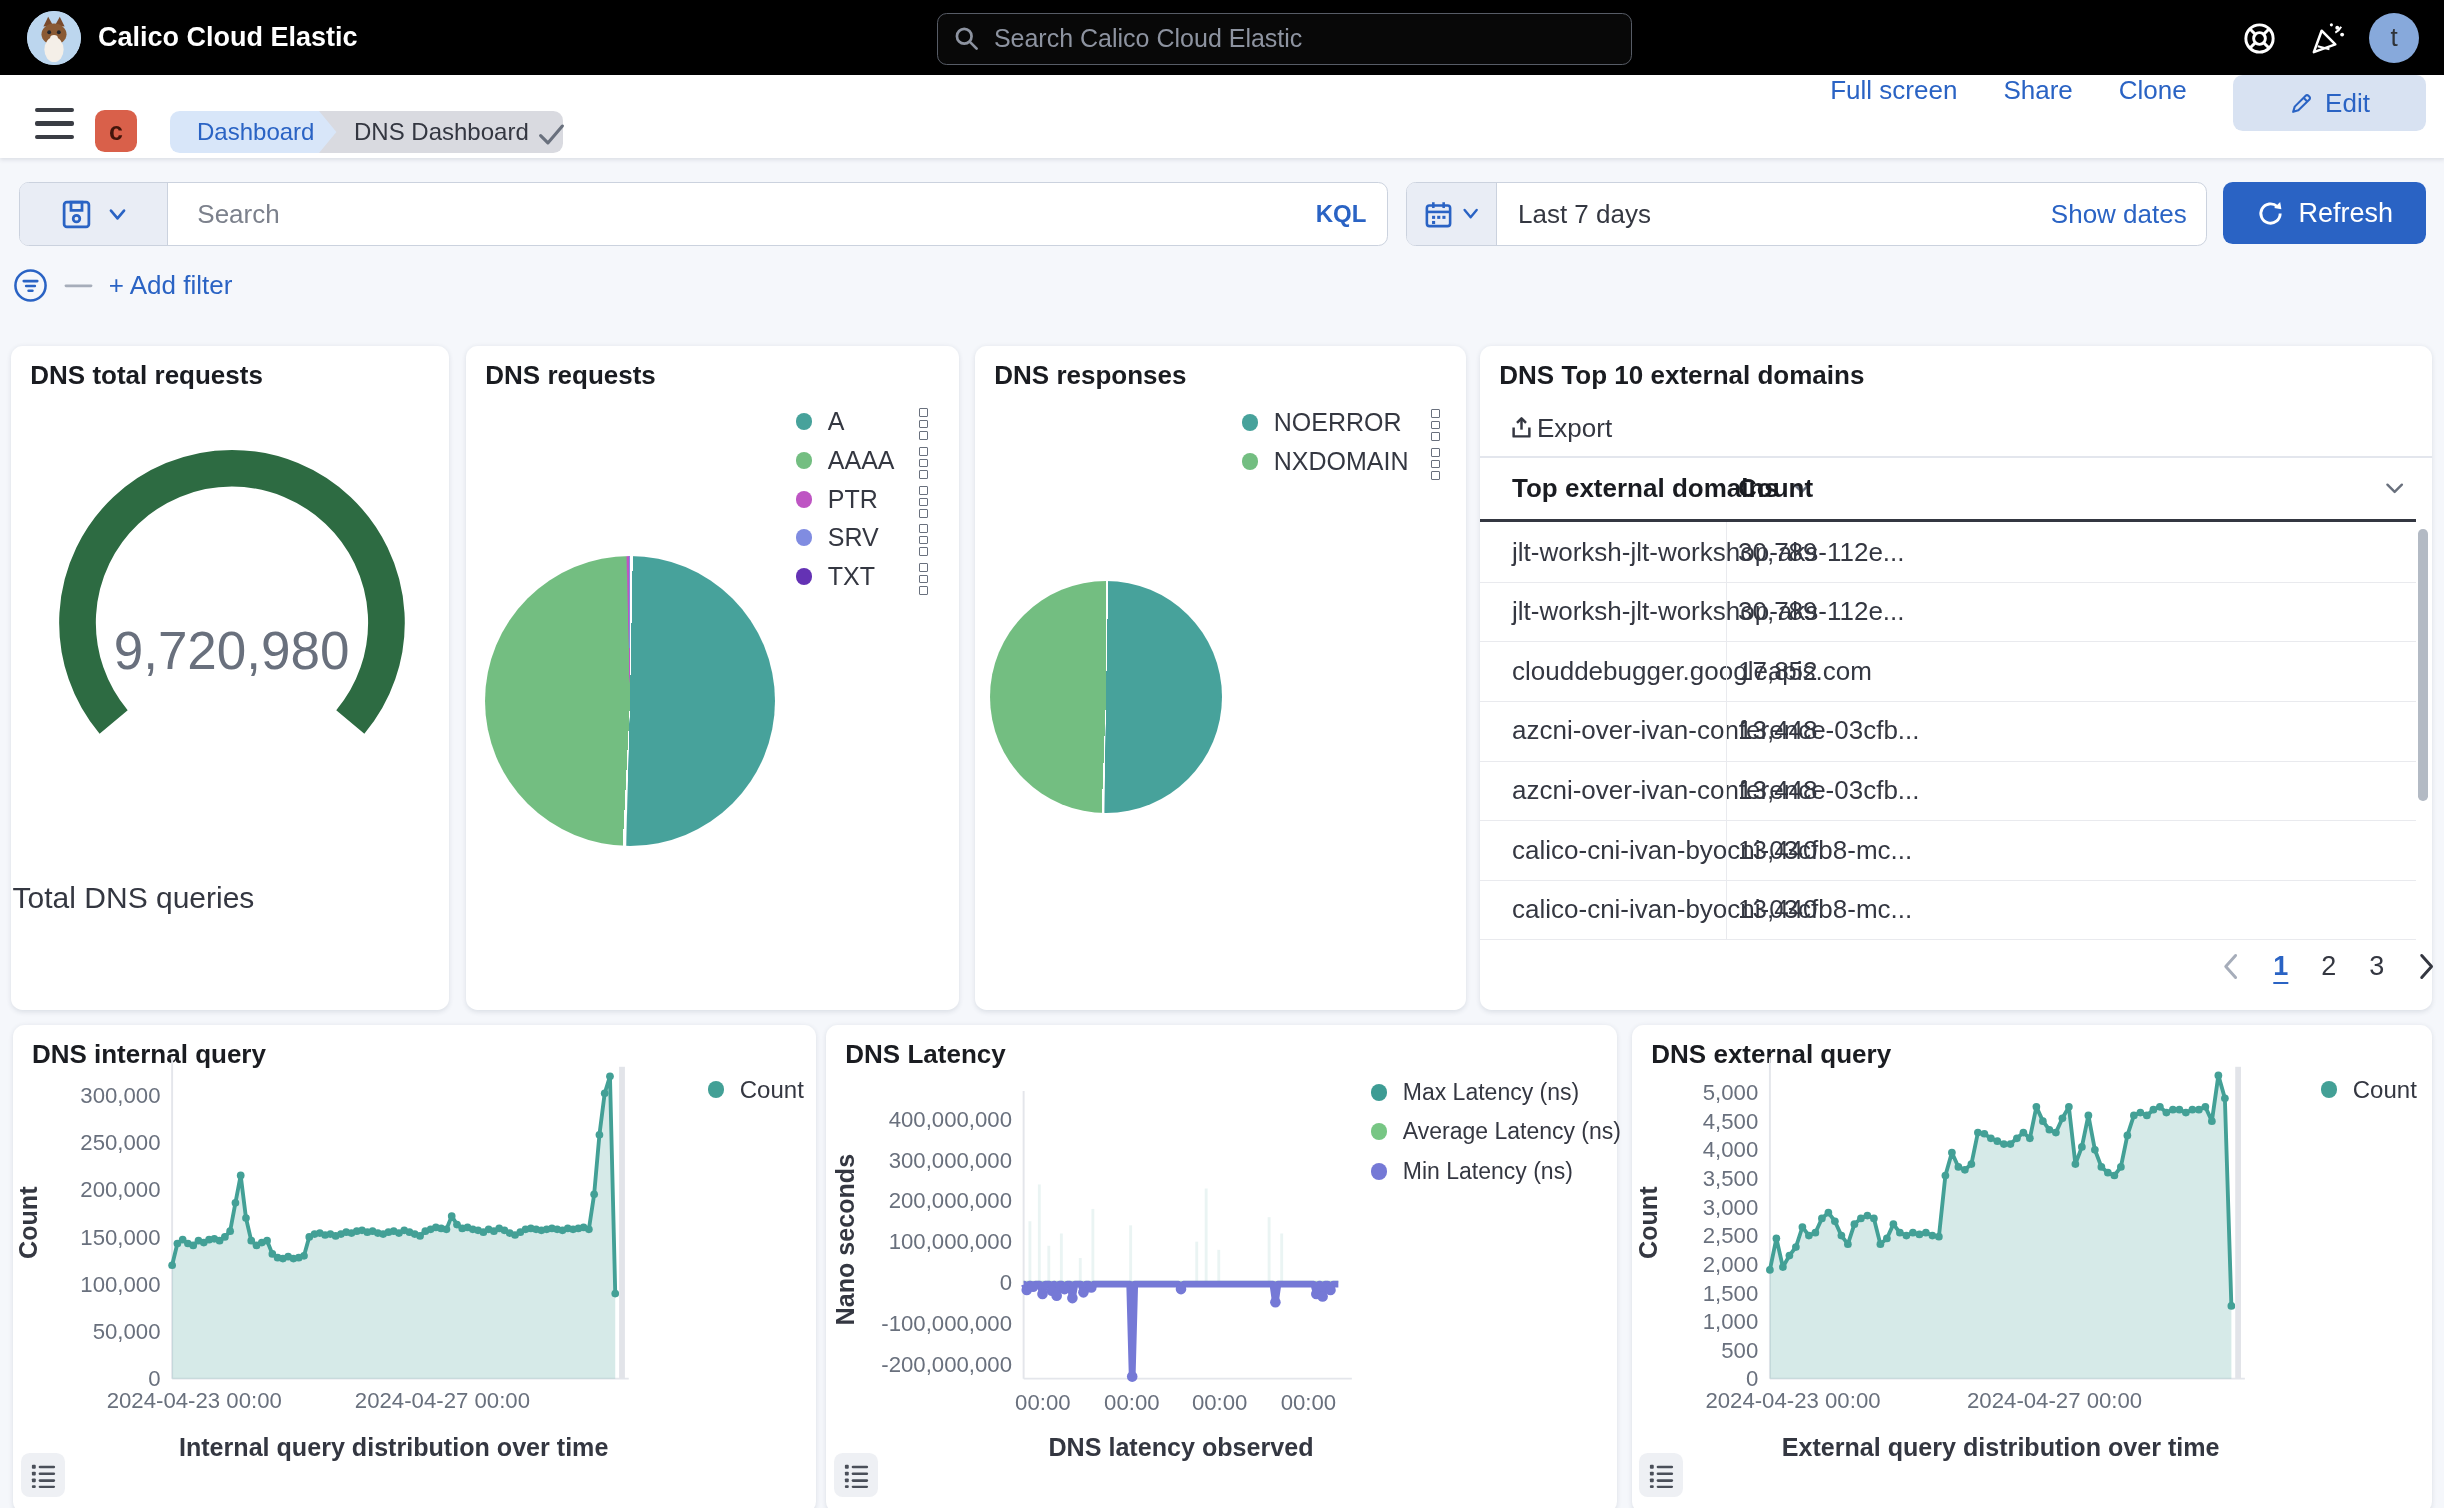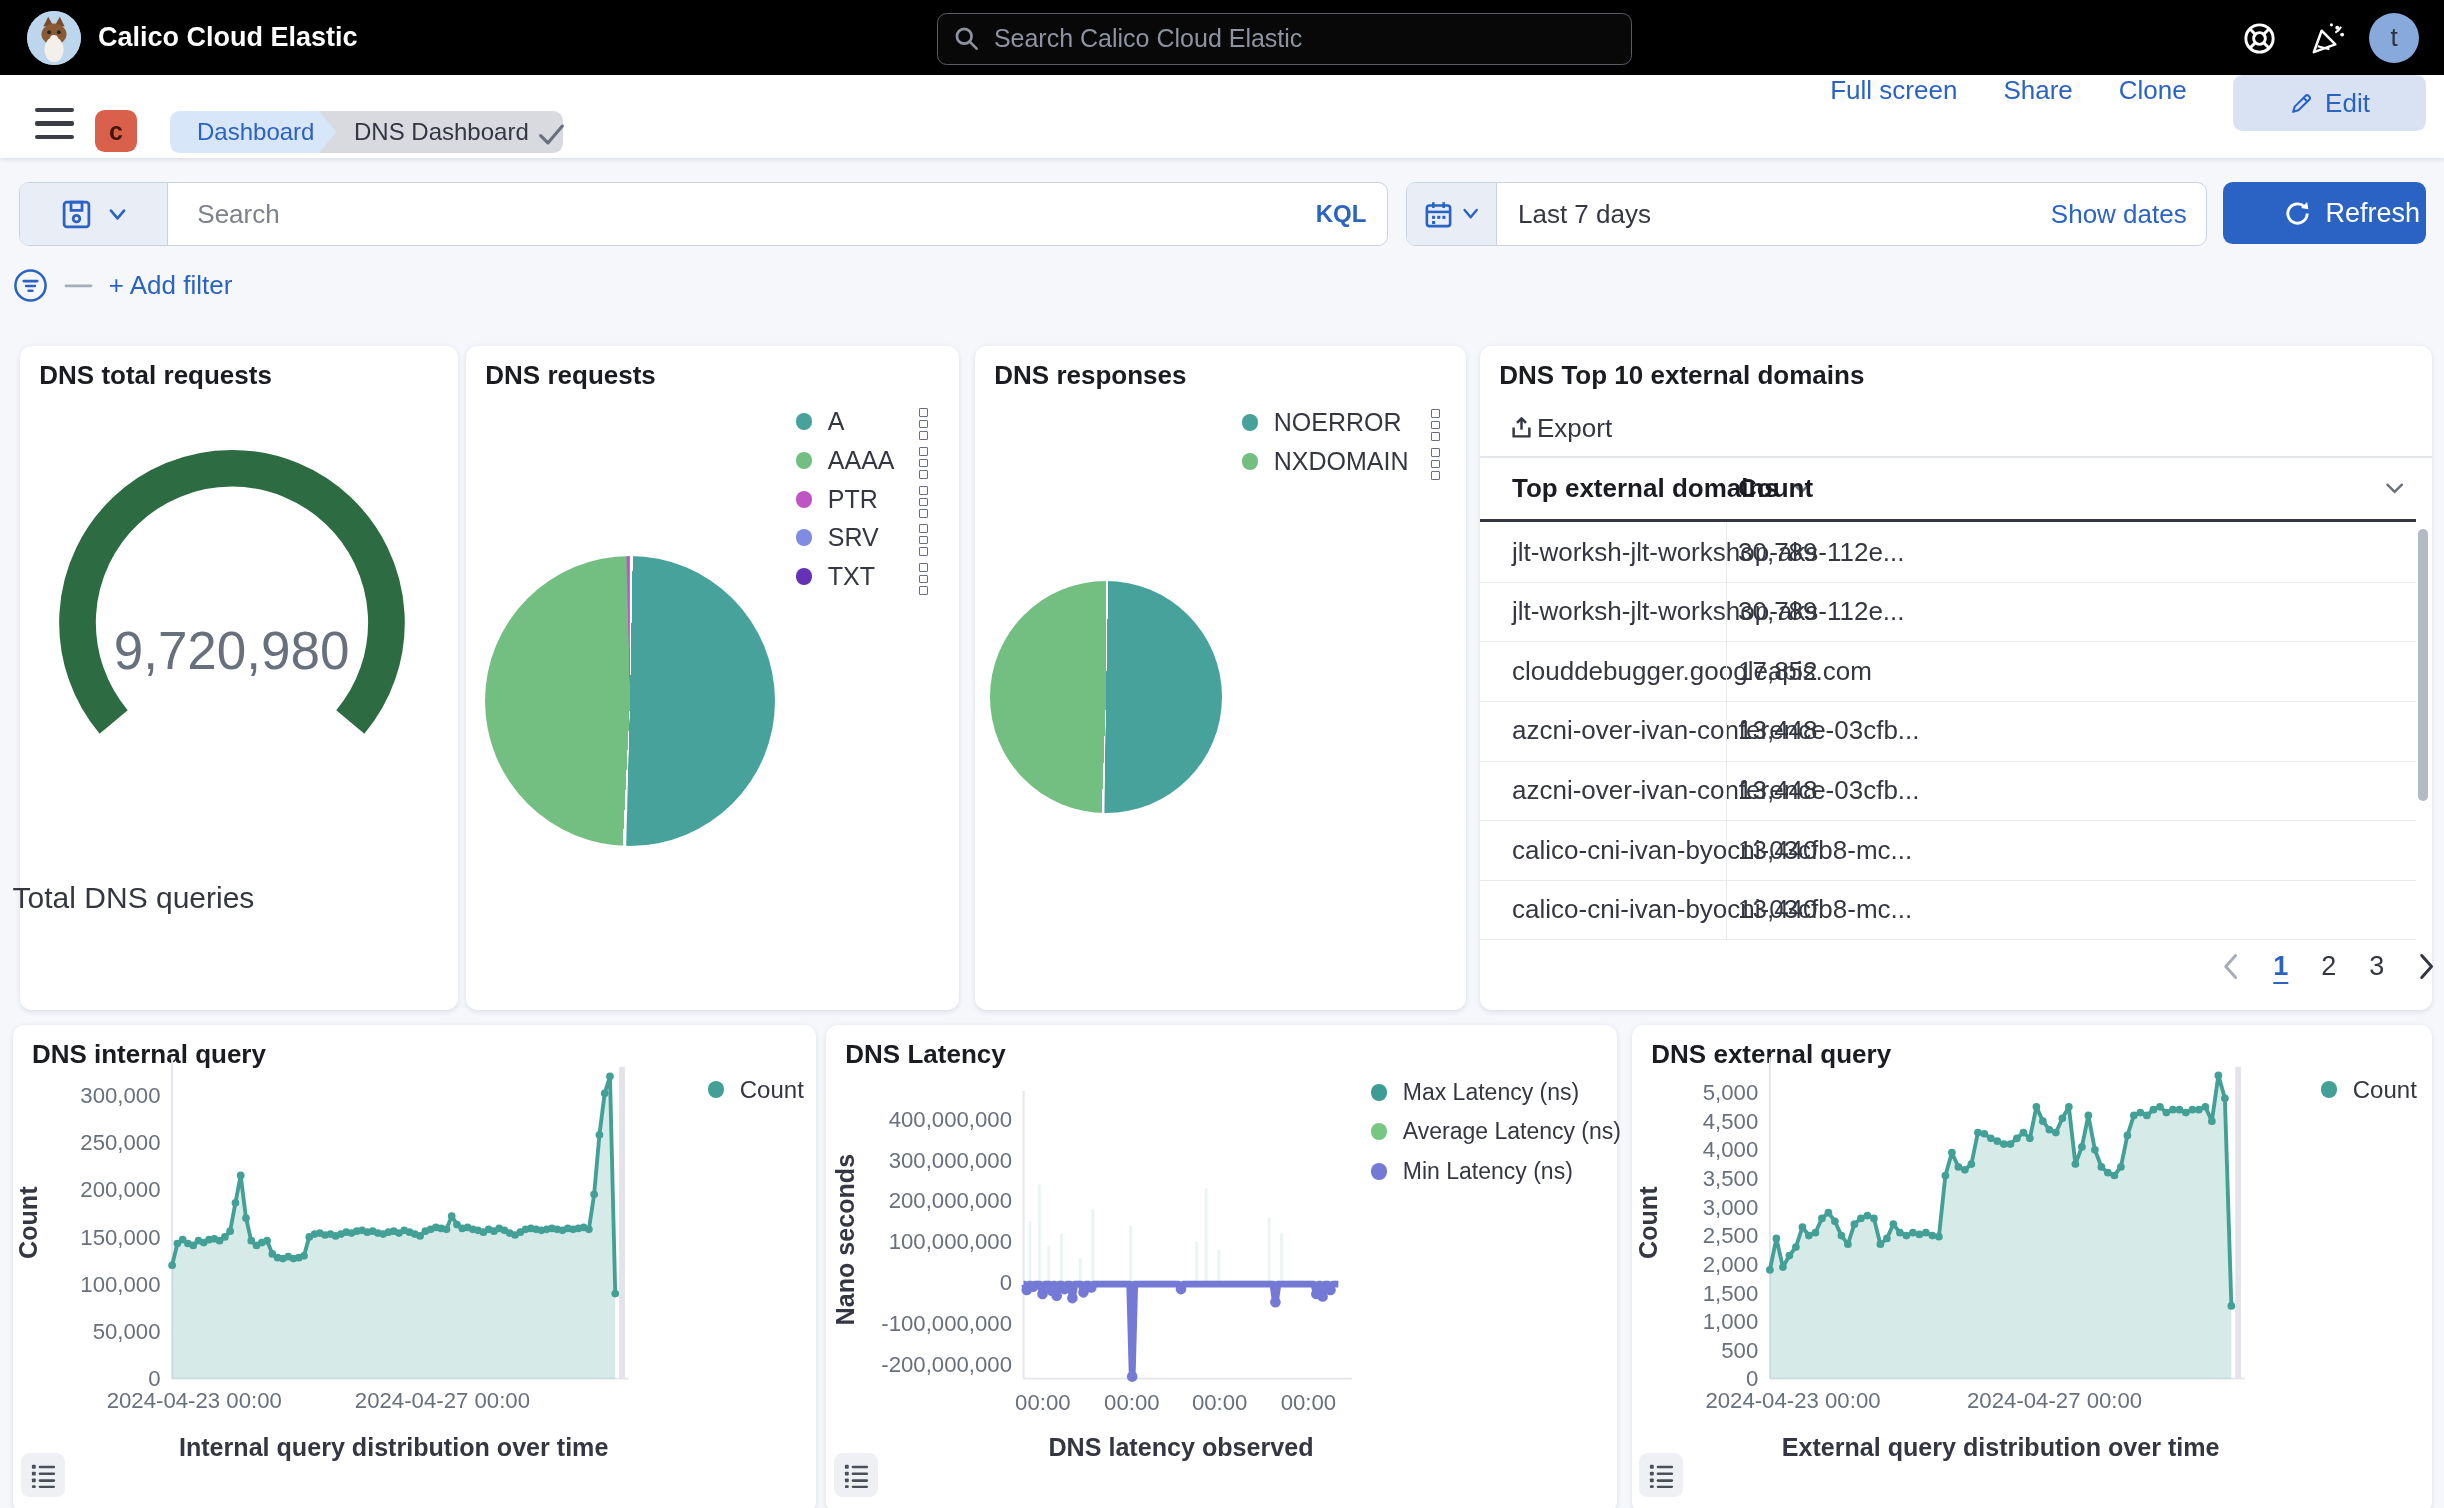--- a/index.html
+++ b/index.html
@@ -40,21 +40,21 @@
   .q-left{width:147px;height:100%;background:#E9EDF5;border-right:1.9px solid #CBD2DE;border-radius:7.7px 0 0 7.7px;
     display:flex;align-items:center;justify-content:center;gap:13.5px;cursor:pointer;}
   .q-ph{margin-left:29px;font-size:26px;color:#7C818C;flex:1;}
   .kql{margin-right:21px;color:#2A63C4;font-size:24px;font-weight:bold;cursor:pointer;}
   .datebar{left:1406px;top:182px;width:799px;height:62px;background:#fff;border:1.9px solid #CBD2DE;border-radius:9.7px;display:flex;align-items:center;}
   .d-left{width:89px;height:100%;background:#E9EDF5;border-right:1.9px solid #CBD2DE;border-radius:7.7px 0 0 7.7px;
     display:flex;align-items:center;justify-content:center;gap:7.7px;cursor:pointer;}
   .d-range{margin-left:21px;font-size:26px;color:#343741;flex:1;cursor:pointer;}
   .show-dates{margin-right:19.3px;font-size:26px;}
   .refresh-btn{left:2223px;top:182px;width:203px;height:62px;background:#2A63C4;border:none;border-radius:9.7px;
-    display:flex;align-items:center;justify-content:flex-end;gap:13.5px;color:#fff;font-size:27px;cursor:pointer;}
+    display:flex;align-items:center;justify-content:center;gap:13.5px;color:#fff;font-size:27px;cursor:pointer;}
   .filterrow{left:12px;top:266px;height:39px;display:flex;align-items:center;gap:15.4px;}
   .add-filter{font-size:26px;}
   
   .panel{background:#fff;border-radius:11.6px;box-shadow:0 1.9px 5.8px rgba(35,48,77,.12);position:absolute;}
   .p-title{position:absolute;left:19.3px;top:13.5px;font-size:26px;font-weight:bold;color:#1A1C21;}
   
   .gauge-value{left:12.6px;top:620px;width:438px;text-align:center;font-size:53px;color:#69707D;}
   .gauge-caption{left:12.6px;top:881px;width:526px;text-align:left;font-size:30px;color:#343741;}
   
   .pie{border-radius:50%;}
@@ -209,21 +209,21 @@
     <line x1="12" y1="14.5" x2="26" y2="14.5" stroke="#2A63C4" stroke-width="2.6" stroke-linecap="round"></line>
     <line x1="14.5" y1="19.5" x2="23.5" y2="19.5" stroke="#2A63C4" stroke-width="2.6" stroke-linecap="round"></line>
     <line x1="17" y1="24.5" x2="21" y2="24.5" stroke="#2A63C4" stroke-width="2.6" stroke-linecap="round"></line>
   </svg>
   <svg width="29" height="7.7" viewBox="0 0 30 8">
     <line x1="2" y1="4" x2="28" y2="4" stroke="#A6ADBA" stroke-width="3" stroke-linecap="round"></line>
   </svg>
   <a class="blue-link add-filter">+ Add filter</a>
 </div>
 
-<div class="panel" style="left:20px;top:346px;width:438px;height:664px">
+<div class="panel" style="left:11px;top:346px;width:438px;height:664px">
   <div class="p-title">DNS total requests</div>
 </div>
 <div class="panel" style="left:466px;top:346px;width:493px;height:664px">
   <div class="p-title">DNS requests</div>
 </div>
 <div class="panel" style="left:975px;top:346px;width:491px;height:664px">
   <div class="p-title">DNS responses</div>
 </div>
 <div class="panel" style="left:1480px;top:346px;width:952px;height:664px">
   <div class="p-title">DNS Top 10 external domains</div>

